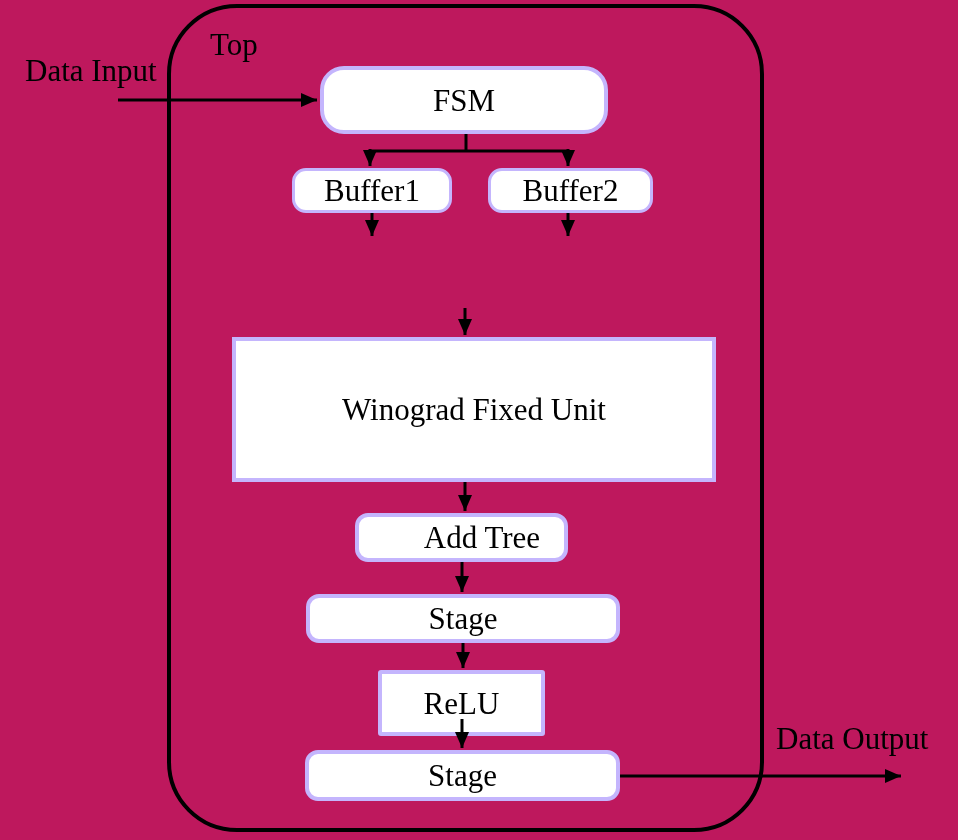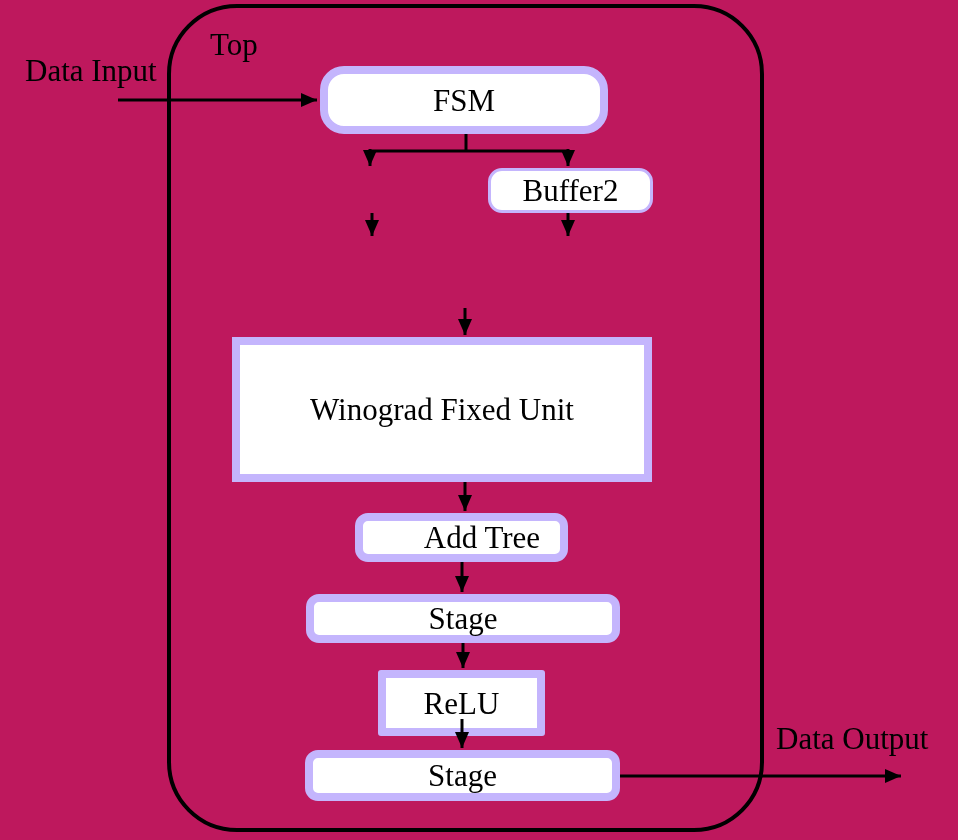--- a/index.html
+++ b/index.html
@@ -34,33 +34,33 @@
     white-space: nowrap;
     color: #000000;
   }
   .lbl-top    { left: 210px; top: 28px; }
   .lbl-input  { left: 25px;  top: 54px; }
   .lbl-output { left: 776px; top: 722px; }
   .node {
     position: absolute;
     box-sizing: border-box;
     background: #ffffff;
-    border: 8px solid #c4b5fd;
+    border: 4px solid #c4b5fd;
     display: flex;
     align-items: center;
     justify-content: center;
     font-size: 31px;
     line-height: 1;
     white-space: nowrap;
   }
   .node-fsm      { left: 320px; top: 66px;  width: 288px; height: 68px;  border-radius: 24px; }
   .node-buffer1  { left: 292px; top: 168px; width: 160px; height: 45px;  border-radius: 14px; border-width: 3px; }
   .node-buffer2  { left: 488px; top: 168px; width: 165px; height: 45px;  border-radius: 14px; border-width: 3px; }
   .node-shuffle  { left: 258px; top: 238px; width: 414px; height: 70px;  border-radius: 20px; }
-  .node-winograd { left: 232px; top: 337px; width: 420px; height: 145px; border-radius: 0; }
+  .node-winograd { left: 232px; top: 337px; width: 484px; height: 145px; border-radius: 0; }
   .node-addtree  { left: 355px; top: 513px; width: 213px; height: 49px;  border-radius: 13px; padding-left: 41px; }
   .node-stage1   { left: 306px; top: 594px; width: 314px; height: 49px;  border-radius: 13px; }
   .node-relu     { left: 378px; top: 670px; width: 167px; height: 66px;  border-radius: 3px; }
   .node-stage2   { left: 305px; top: 750px; width: 315px; height: 51px;  border-radius: 13px; }
   svg.arrows {
     position: absolute;
     left: 0;
     top: 0;
     width: 958px;
     height: 840px;
@@ -77,20 +77,21 @@
 
 <div class="canvas">
 
   <div class="outer-box"></div>
 
   <div class="float-label lbl-top">Top</div>
   <div class="float-label lbl-input">Data Input</div>
   <div class="float-label lbl-output">Data Output</div>
 
   <div class="node node-fsm">FSM</div>
+  <div class="node node-buffer1">Buffer1</div>
   <div class="node node-buffer2">Buffer2</div>
   <div class="node node-winograd">Winograd Fixed Unit</div>
   <div class="node node-addtree">Add Tree</div>
   <div class="node node-stage1">Stage</div>
   <div class="node node-relu">ReLU</div>
   <div class="node node-stage2">Stage</div>
 
   <svg class="arrows" viewBox="0 0 958 840">
     <defs>
       <marker id="ah" markerUnits="userSpaceOnUse" markerWidth="18" markerHeight="16" refX="16" refY="7" orient="auto">

